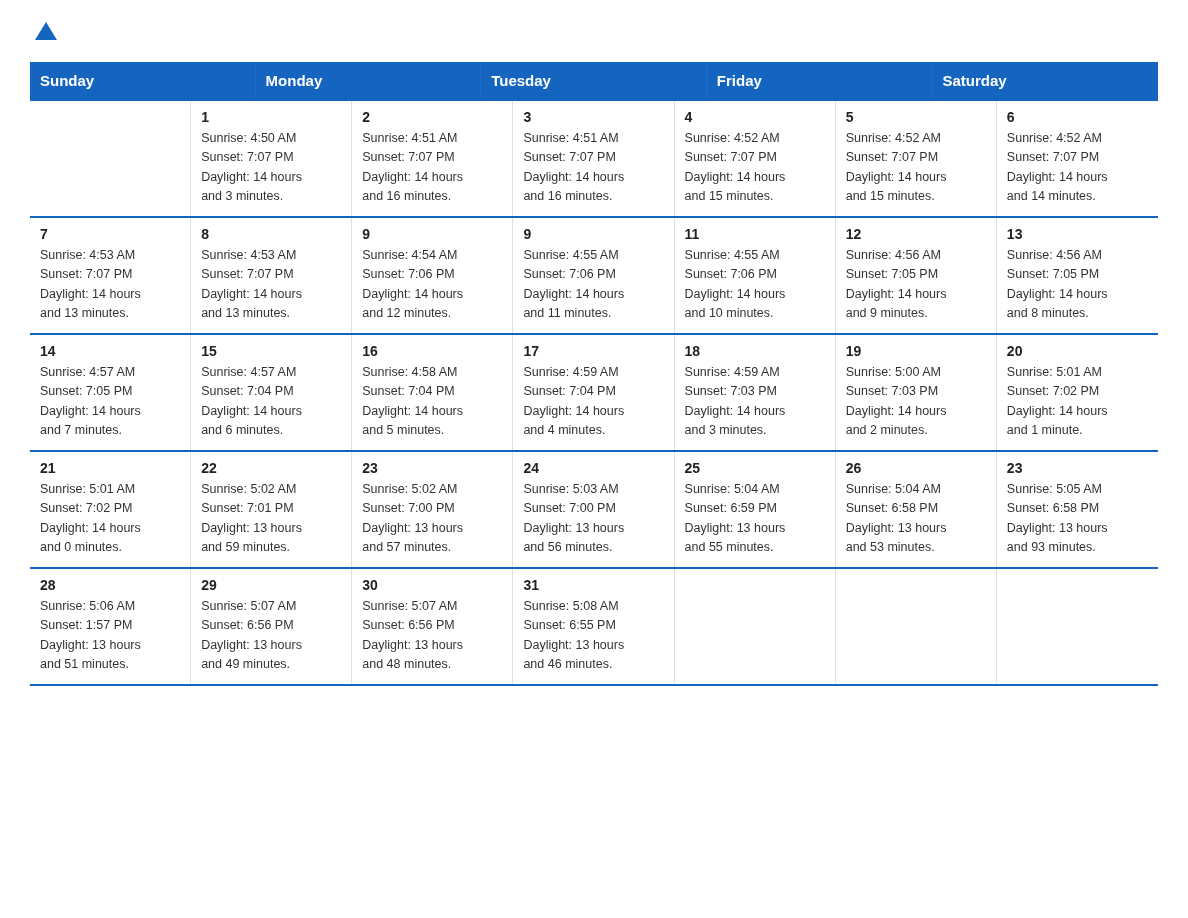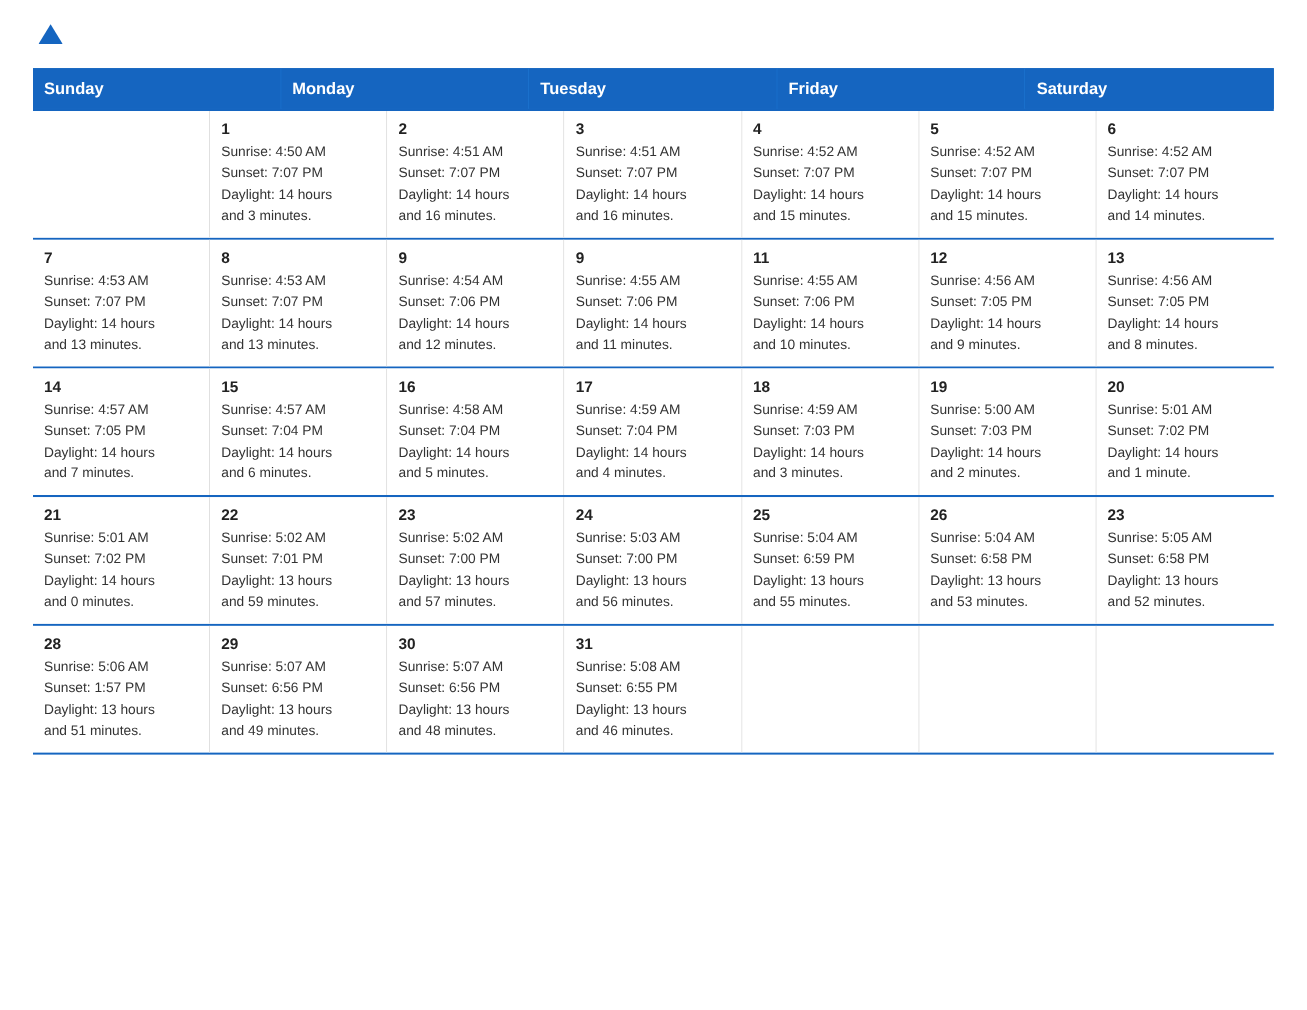--- a/index.html
+++ b/index.html
@@ -302,21 +302,21 @@
           <span class="info-line">Sunrise: 5:04 AM</span>
           <span class="info-line">Sunset: 6:58 PM</span>
           <span class="info-line">Daylight: 13 hours</span>
           <span class="info-line">and 53 minutes.</span>
         </div>
         <div class="cal-cell">
           <span class="day-num">23</span>
           <span class="info-line">Sunrise: 5:05 AM</span>
           <span class="info-line">Sunset: 6:58 PM</span>
           <span class="info-line">Daylight: 13 hours</span>
-          <span class="info-line">and 52 minutes.</span>
+          <span class="info-line">and 93 minutes.</span>
         </div>
       </div>
       <div class="cal-row">
         <div class="cal-cell">
           <span class="day-num">28</span>
           <span class="info-line">Sunrise: 5:06 AM</span>
           <span class="info-line">Sunset: 1:57 PM</span>
           <span class="info-line">Daylight: 13 hours</span>
           <span class="info-line">and 51 minutes.</span>
         </div>

